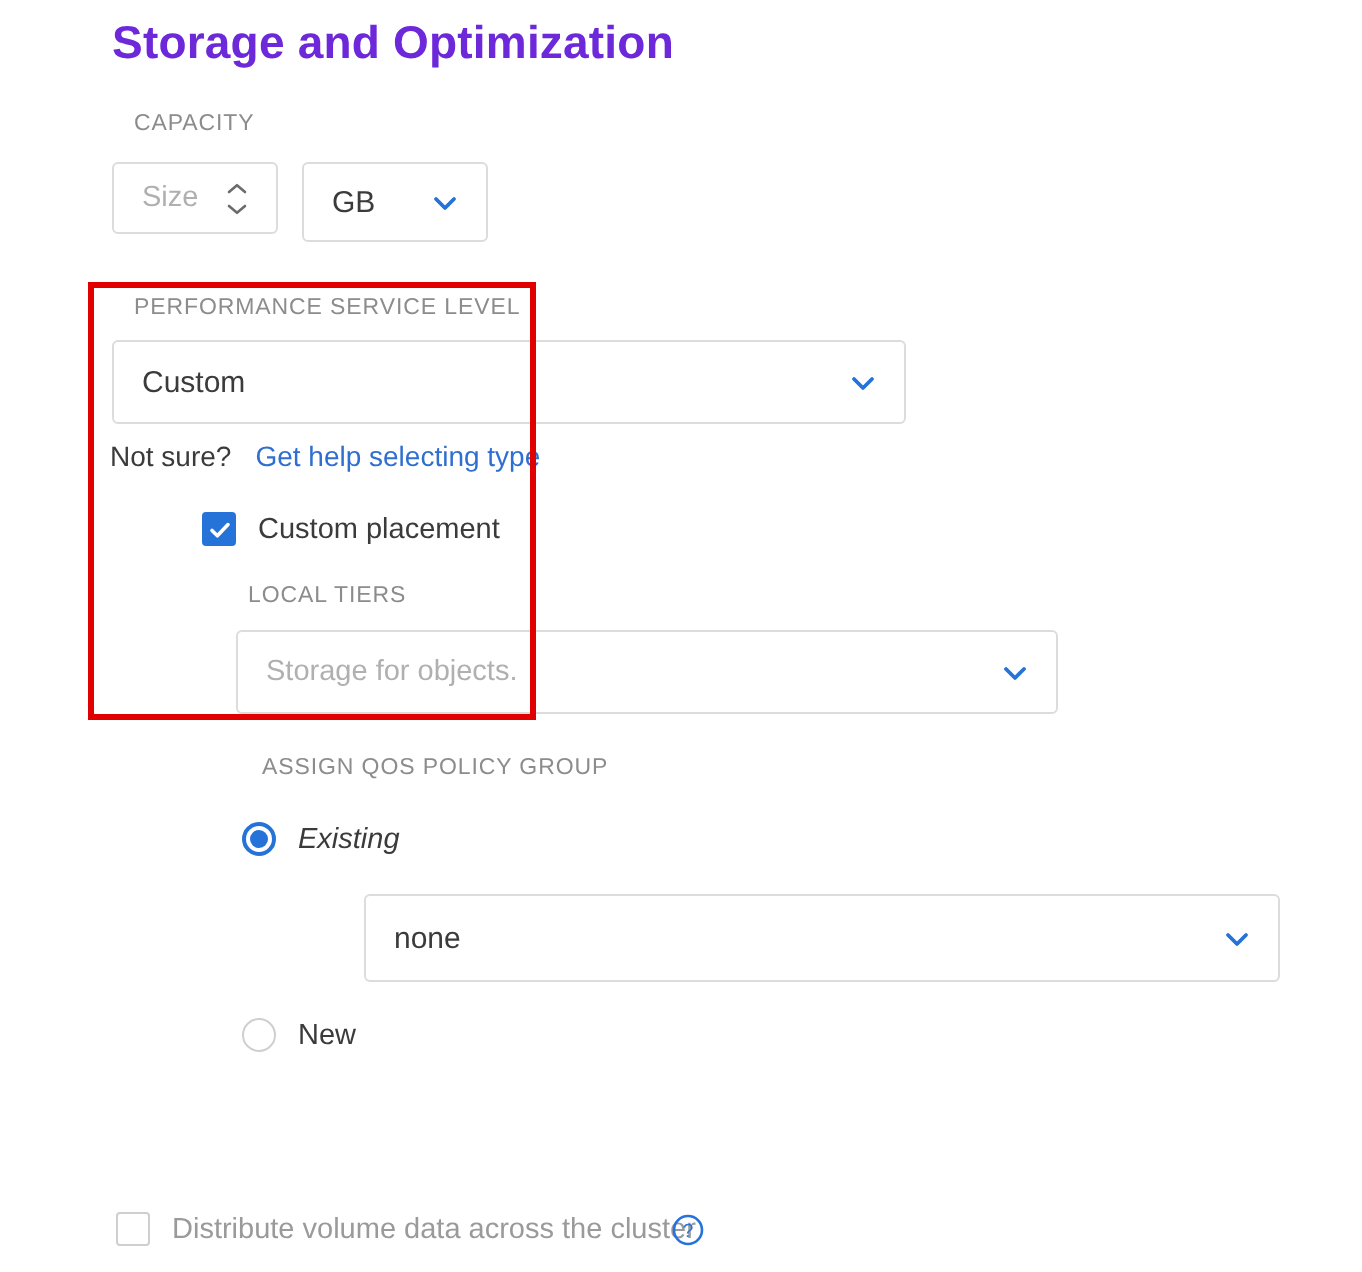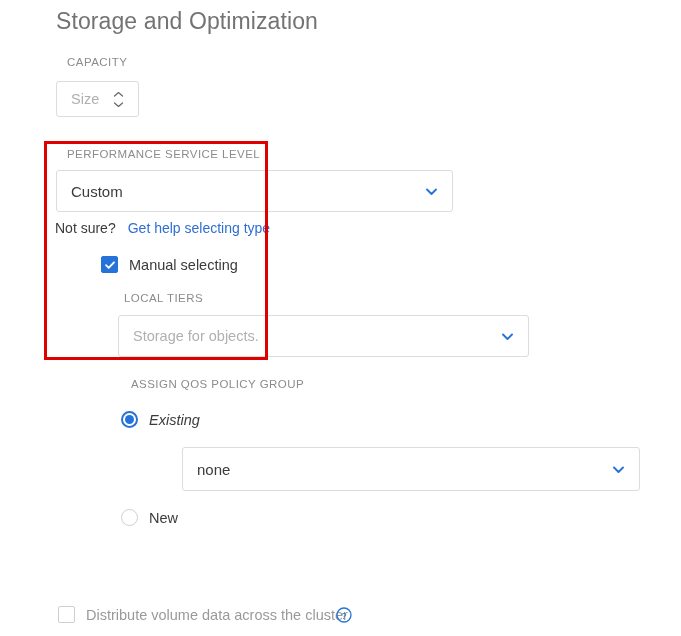--- a/index.html
+++ b/index.html
@@ -21,22 +21,22 @@
     position: relative;
     width: 681px;
     height: 636px;
   }
 
   .page-title {
     position: absolute;
     left: 56px;
     top: 8px;
     font-size: 23px;
-    font-weight: 400;
-    color: #737373;
+    font-weight: 700;
+    color: #6d28d9;
     letter-spacing: 0.1px;
   }
 
   .section-label {
     position: absolute;
     font-size: 11.5px;
     letter-spacing: 0.45px;
     color: #8c8c8c;
     text-transform: uppercase;
     font-weight: 400;
@@ -213,20 +213,28 @@
     <span class="spinner">
       <svg width="11" height="7" viewBox="0 0 11 7" fill="none" aria-hidden="true">
         <path d="M1.5 5 L5.5 1.6 L9.5 5" stroke="#6b6b6b" stroke-width="1.3" fill="none" stroke-linecap="round" stroke-linejoin="round"></path>
       </svg>
       <svg width="11" height="7" viewBox="0 0 11 7" fill="none" aria-hidden="true">
         <path d="M1.5 2 L5.5 5.4 L9.5 2" stroke="#6b6b6b" stroke-width="1.3" fill="none" stroke-linecap="round" stroke-linejoin="round"></path>
       </svg>
     </span>
   </div>
 
+  <div class="field" style="left:151px; top:81px; width:93px; height:40px;">
+    <span class="value">GB</span>
+    <span class="chevron">
+      <svg width="13" height="13" viewBox="0 0 13 13" fill="none" aria-hidden="true">
+        <path d="M2 4.5 L6.5 9 L11 4.5" stroke="#2573d9" stroke-width="1.9" fill="none" stroke-linecap="round" stroke-linejoin="round"></path>
+      </svg>
+    </span>
+  </div>
 
   <div class="section-label" style="left:56px; top:148px;">PERFORMANCE SERVICE LEVEL</div>
 
   <div class="field" style="left:56px; top:170px; width:397px; height:42px;">
     <span class="value">Custom</span>
     <span class="chevron">
       <svg width="13" height="13" viewBox="0 0 13 13" fill="none" aria-hidden="true">
         <path d="M2 4.5 L6.5 9 L11 4.5" stroke="#2573d9" stroke-width="1.9" fill="none" stroke-linecap="round" stroke-linejoin="round"></path>
       </svg>
     </span>
@@ -236,21 +244,21 @@
     <span class="muted-text">Not sure?</span>
     <span class="link">Get help selecting type</span>
   </div>
 
   <div class="cb-row" style="left:101px; top:256px;">
     <span class="checkbox checked">
       <svg width="12" height="12" viewBox="0 0 12 12" fill="none" aria-hidden="true">
         <path d="M2 6.2 L4.7 8.9 L10 3.3" stroke="#ffffff" stroke-width="1.8" fill="none" stroke-linecap="round" stroke-linejoin="round"></path>
       </svg>
     </span>
-    <span class="cb-label">Manual selecting</span>
+    <span class="cb-label">Custom placement</span>
   </div>
 
   <div class="section-label" style="left:113px; top:292px;">LOCAL TIERS</div>
 
   <div class="field" style="left:118px; top:315px; width:411px; height:42px;">
     <span class="placeholder">Storage for objects.</span>
     <span class="chevron">
       <svg width="13" height="13" viewBox="0 0 13 13" fill="none" aria-hidden="true">
         <path d="M2 4.5 L6.5 9 L11 4.5" stroke="#2573d9" stroke-width="1.9" fill="none" stroke-linecap="round" stroke-linejoin="round"></path>
       </svg>

